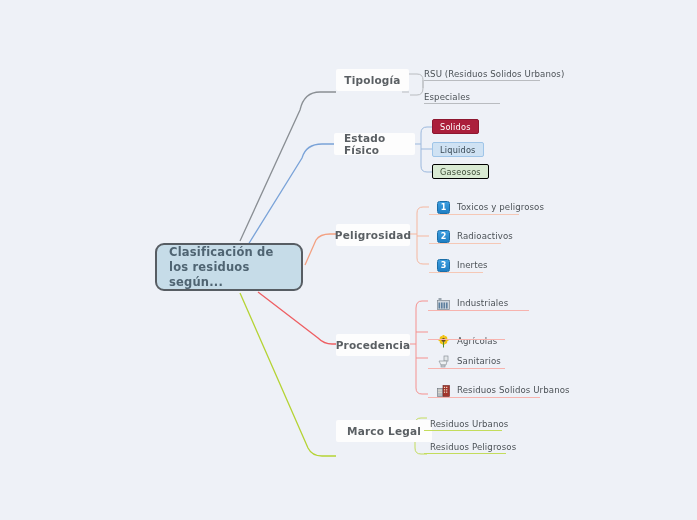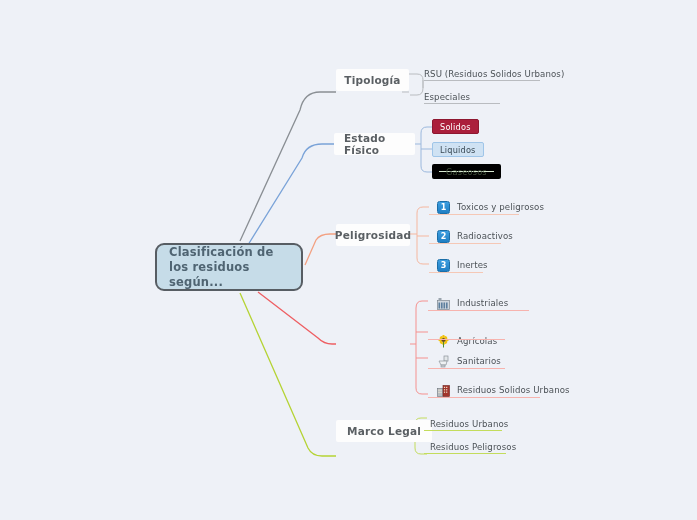--- a/index.html
+++ b/index.html
@@ -106,21 +106,21 @@
     border: 1px solid #8e1730;
     color: #ffffff;
   }
   .badge-liquidos {
     background: #cfe2f3;
     border: 1px solid #9fc5e8;
     color: #3a4a55;
   }
   .badge-gaseosos {
     background: #d9ead3;
-    border: 7px solid #000000;
+    border: 1px solid #000000;
     color: #41503a;
   }
 
   
   .numicon {
     width: 13px;
     height: 13px;
     border-radius: 2.5px;
     background: linear-gradient(#3d9ee0, #1f7fc4);
     border: 1px solid #1a6ea8;
@@ -227,20 +227,21 @@
     <span class="txt">Radioactivos</span>
   </div>
   <div class="rule" style="left:429px; top:243px; width:72px; background:#f5c8b6;"></div>
 
   <div class="subitem" style="left:437px; top:256px;">
     <span class="numicon">3</span>
     <span class="txt">Inertes</span>
   </div>
   <div class="rule" style="left:429px; top:272px; width:54px; background:#f5c8b6;"></div>
 
+  <div class="topic" style="left:336px; top:334px; width:74px;">Procedencia</div>
 
   <div class="subitem" style="left:437px; top:294px;">
     <span class="picon">
       <svg width="13" height="13" viewBox="0 0 13 13">
         <rect x="0.5" y="3.5" width="12" height="9" fill="#cfd6dd" stroke="#7d868f" stroke-width="0.7"></rect>
         <rect x="1.5" y="1" width="3" height="3" fill="#9aa4ad"></rect>
         <rect x="1.5" y="5.5" width="1.6" height="6" fill="#5d7f9e"></rect>
         <rect x="4" y="5.5" width="1.6" height="6" fill="#5d7f9e"></rect>
         <rect x="6.5" y="5.5" width="1.6" height="6" fill="#5d7f9e"></rect>
         <rect x="9" y="5.5" width="1.6" height="6" fill="#5d7f9e"></rect>

